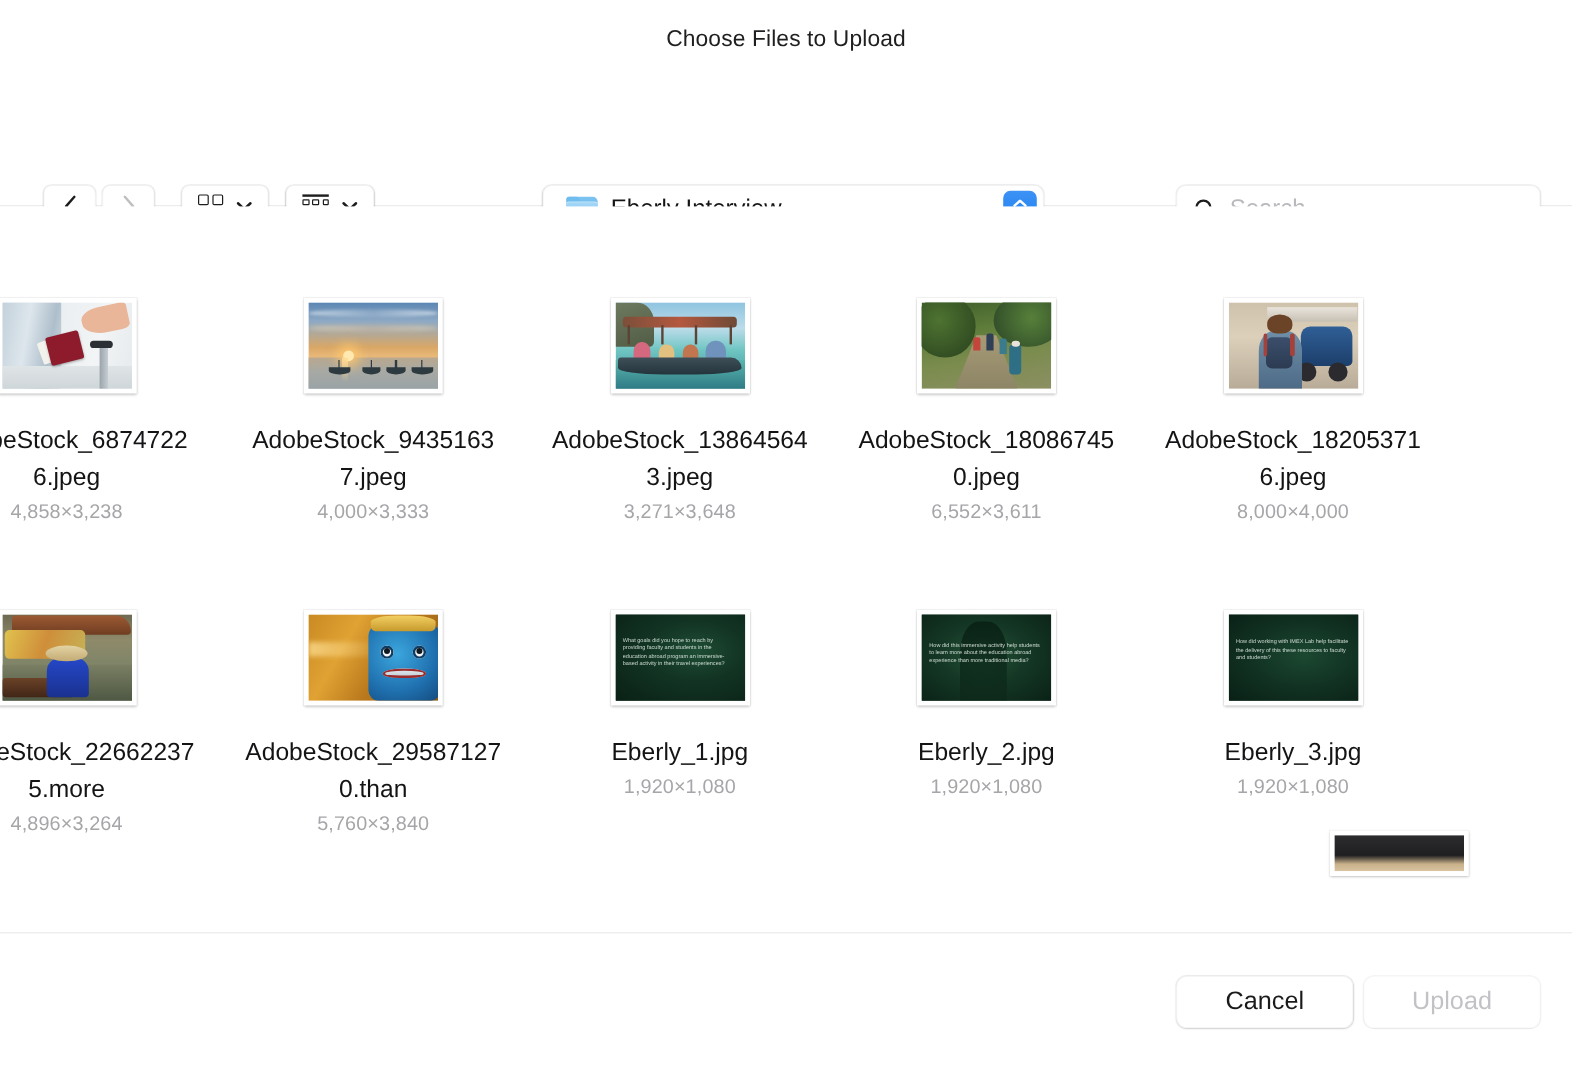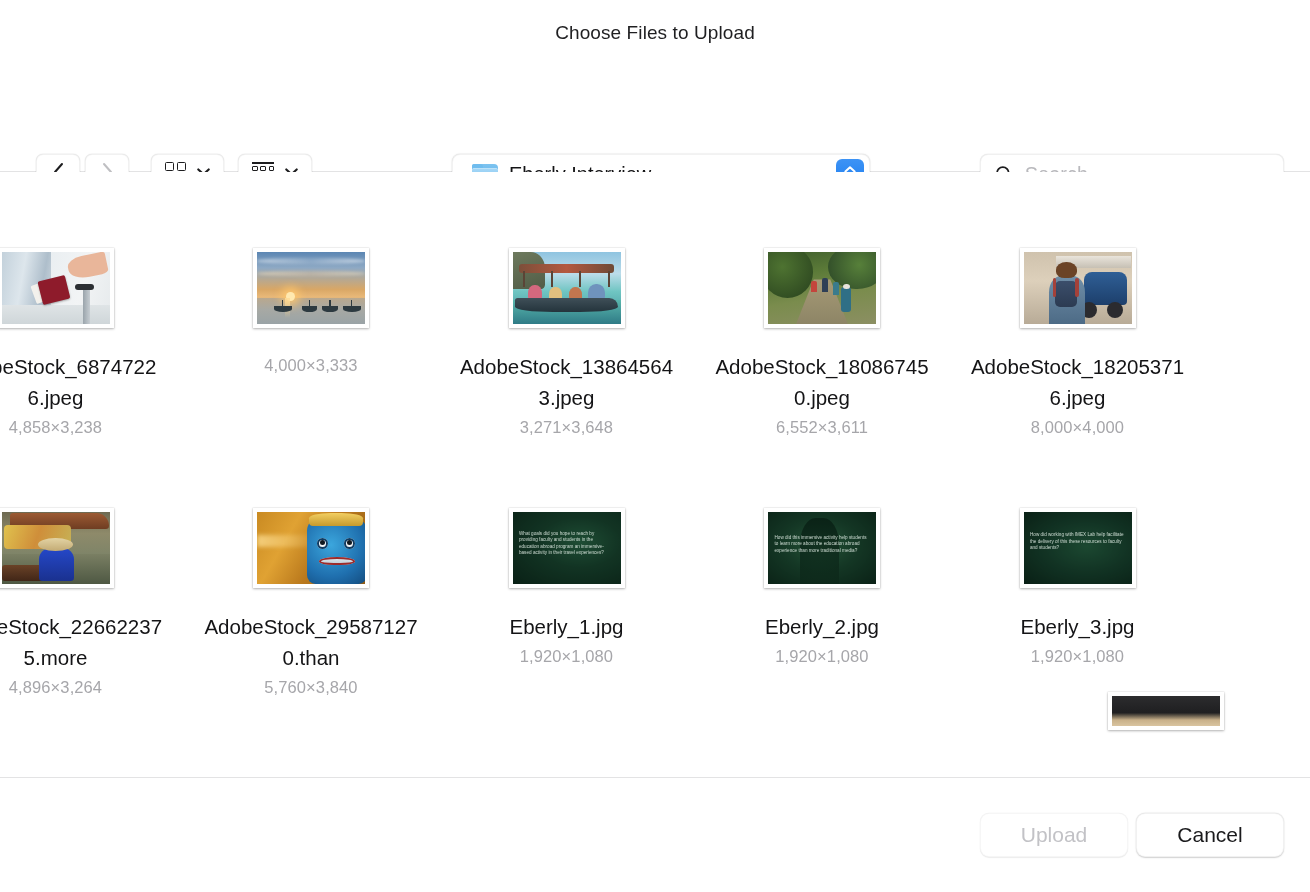--- a/index.html
+++ b/index.html
@@ -555,20 +555,21 @@
             <span class="boat" style="left:42%; width:14%;"></span>
                   <span class="mast" style="left:48%;"></span>
             <span class="boat" style="left:60%; width:15%;"></span>
                   <span class="mast" style="left:67%;"></span>
             <span class="boat" style="left:80%; width:16%;"></span>
                   <span class="mast" style="left:87%;"></span>
           </div>
               </div>
             </div>
         </div>
+        <div class="fname">AdobeStock_94351637.jpeg</div>
         <div class="fdim">4,000×3,333</div>
       </div>
 
       <div class="cell">
         <div class="thumb-wrap">
           <div class="thumb">
               <div class="img">
                 <div class="art sc-boat">
             <span class="cliff"></span>
                   <span class="water"></span>
@@ -734,17 +735,17 @@
               <div class="art sc-dark"></div>
             </div>
           </div>
       </div>
     </div>
 
     <div class="filearea-divider"></div>
   </div>
 
   <div class="footer">
+    <div class="btn">Cancel</div>
     <div class="btn disabled">Upload</div>
-    <div class="btn">Cancel</div>
   </div>
 
 </div>
 
 </body></html>

